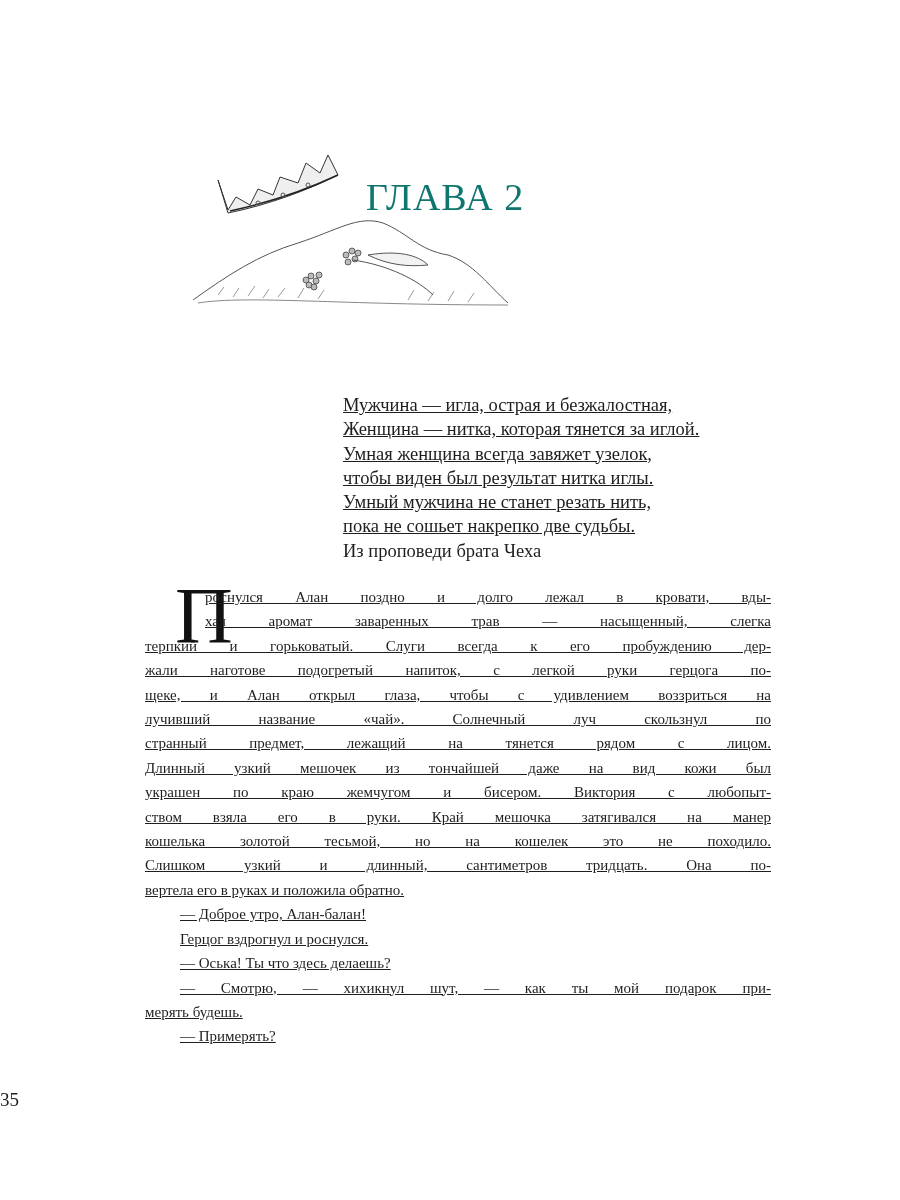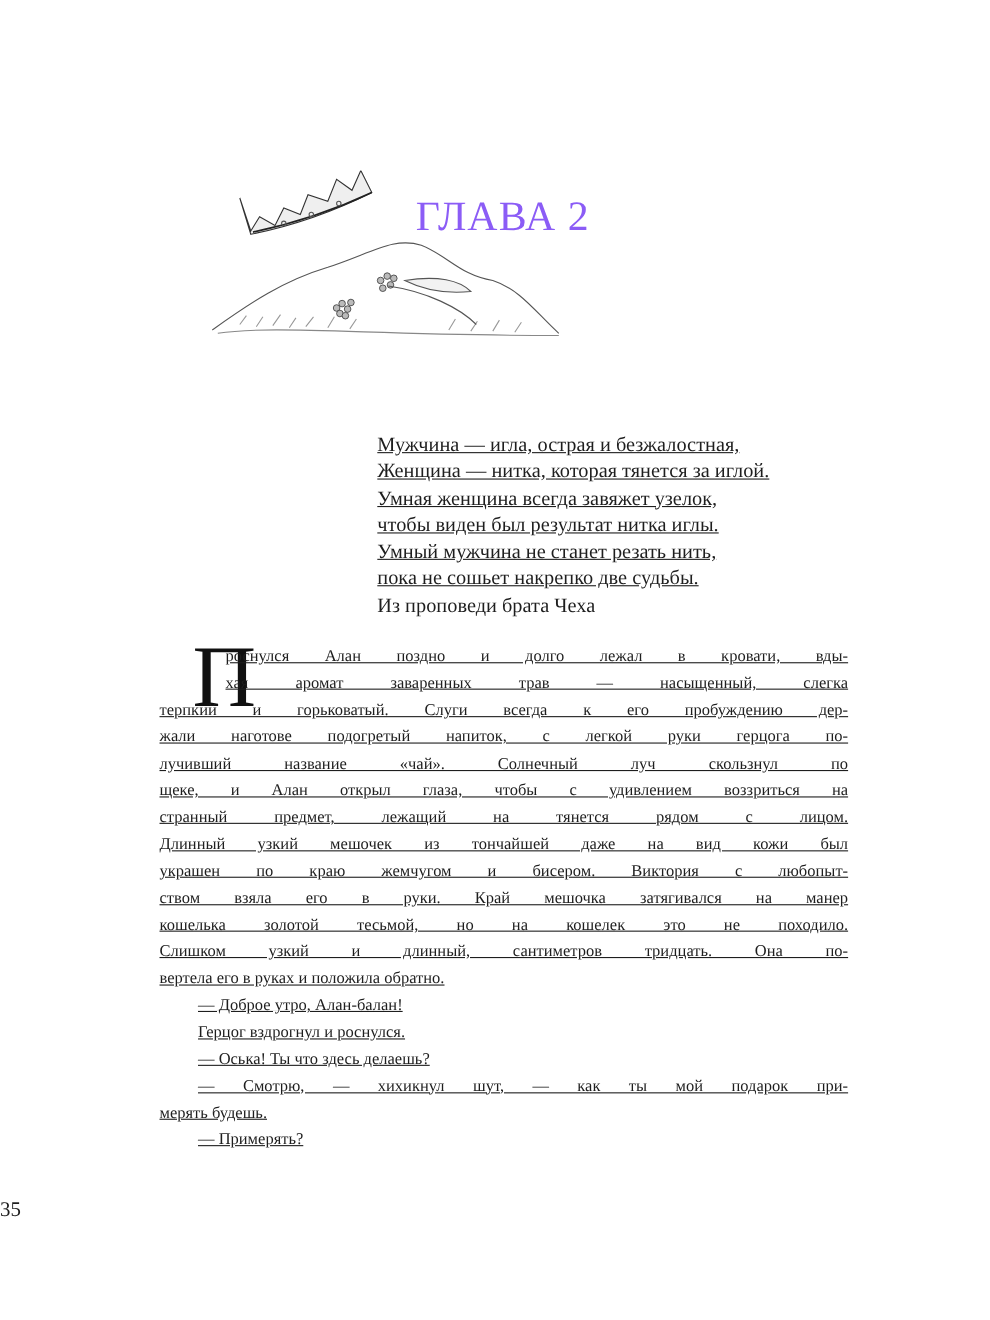--- a/index.html
+++ b/index.html
@@ -2,21 +2,21 @@
 <html><head>
 <meta charset="utf-8">
 <style>
   html, body { margin: 0; padding: 0; background: #ffffff; }
   body { width: 900px; height: 1200px; position: relative; overflow: hidden;
          font-family: "Liberation Serif", "DejaVu Serif", serif; color: #1e1e1e; }
   .page { position: absolute; left: 0; top: 0; width: 900px; height: 1200px; background: #fff; }
 
   .illustration { position: absolute; left: 188px; top: 155px; width: 325px; height: 160px; }
   .chapter-title { position: absolute; left: 366px; top: 178px; font-size: 38px; letter-spacing: 1px;
-                   color: #8b5cf6; font-weight: normal; white-space: nowrap; line-height: 1; margin-left: 12px; }
+                   color: #0f766e; font-weight: normal; white-space: nowrap; line-height: 1; }
 
   .epigraph { position: absolute; left: 343px; top: 393px; width: 432px; font-size: 18.5px; line-height: 24.3px; }
   .epigraph .line { display: block; white-space: nowrap; }
   .epigraph .source { display: block; text-align: left; }
 
   .body-text { position: absolute; left: 145px; top: 585px; width: 626px; font-size: 15px; line-height: 24.4px; }
   .line { display: block; white-space: nowrap; text-decoration: underline; }
   .justify { text-align: justify; text-align-last: justify; white-space: normal; }
   .indent { padding-left: 35px; }
   .after-cap { padding-left: 60px; }
@@ -69,22 +69,22 @@
     <span class="source">Из проповеди брата Чеха</span>
   </div>
 
   <div class="dropcap">П</div>
 
   <div class="body-text">
     <span class="line justify after-cap">роснулся Алан поздно и долго лежал в кровати, вды-</span>
     <span class="line justify after-cap">хая аромат заваренных трав — насыщенный, слегка</span>
     <span class="line justify">терпкий и горьковатый. Слуги всегда к его пробуждению дер-</span>
     <span class="line justify">жали наготове подогретый напиток, с легкой руки герцога по-</span>
+    <span class="line justify">щеке, и Алан открыл глаза, чтобы с удивлением воззриться на</span>
     <span class="line justify">лучивший название «чай». Солнечный луч скользнул по</span>
-    <span class="line justify">щеке, и Алан открыл глаза, чтобы с удивлением воззриться на</span>
     <span class="line justify">странный предмет, лежащий на тянется рядом с лицом.</span>
     <span class="line justify">Длинный узкий мешочек из тончайшей даже на вид кожи был</span>
     <span class="line justify">украшен по краю жемчугом и бисером. Виктория с любопыт-</span>
     <span class="line justify">ством взяла его в руки. Край мешочка затягивался на манер</span>
     <span class="line justify">кошелька золотой тесьмой, но на кошелек это не походило.</span>
     <span class="line justify">Слишком узкий и длинный, сантиметров тридцать. Она по-</span>
     <span class="line">вертела его в руках и положила обратно.</span>
     <span class="line indent">— Доброе утро, Алан-балан!</span>
     <span class="line indent">Герцог вздрогнул и роснулся.</span>
     <span class="line indent">— Оська! Ты что здесь делаешь?</span>

